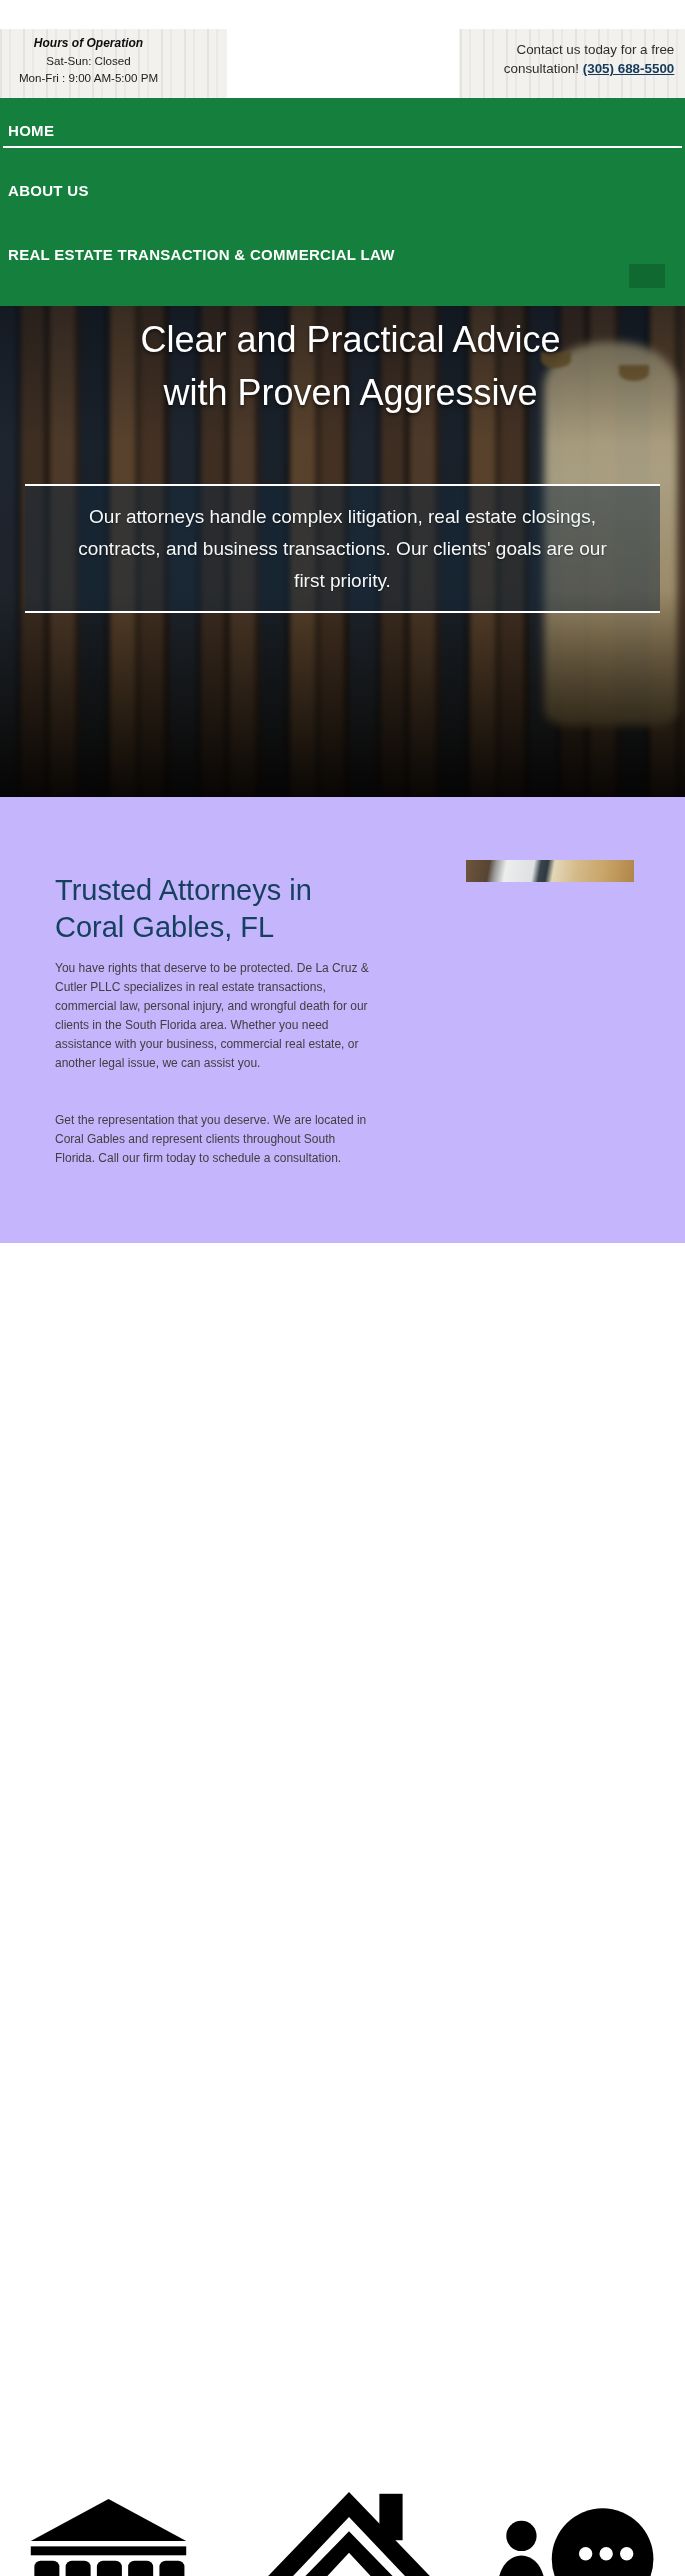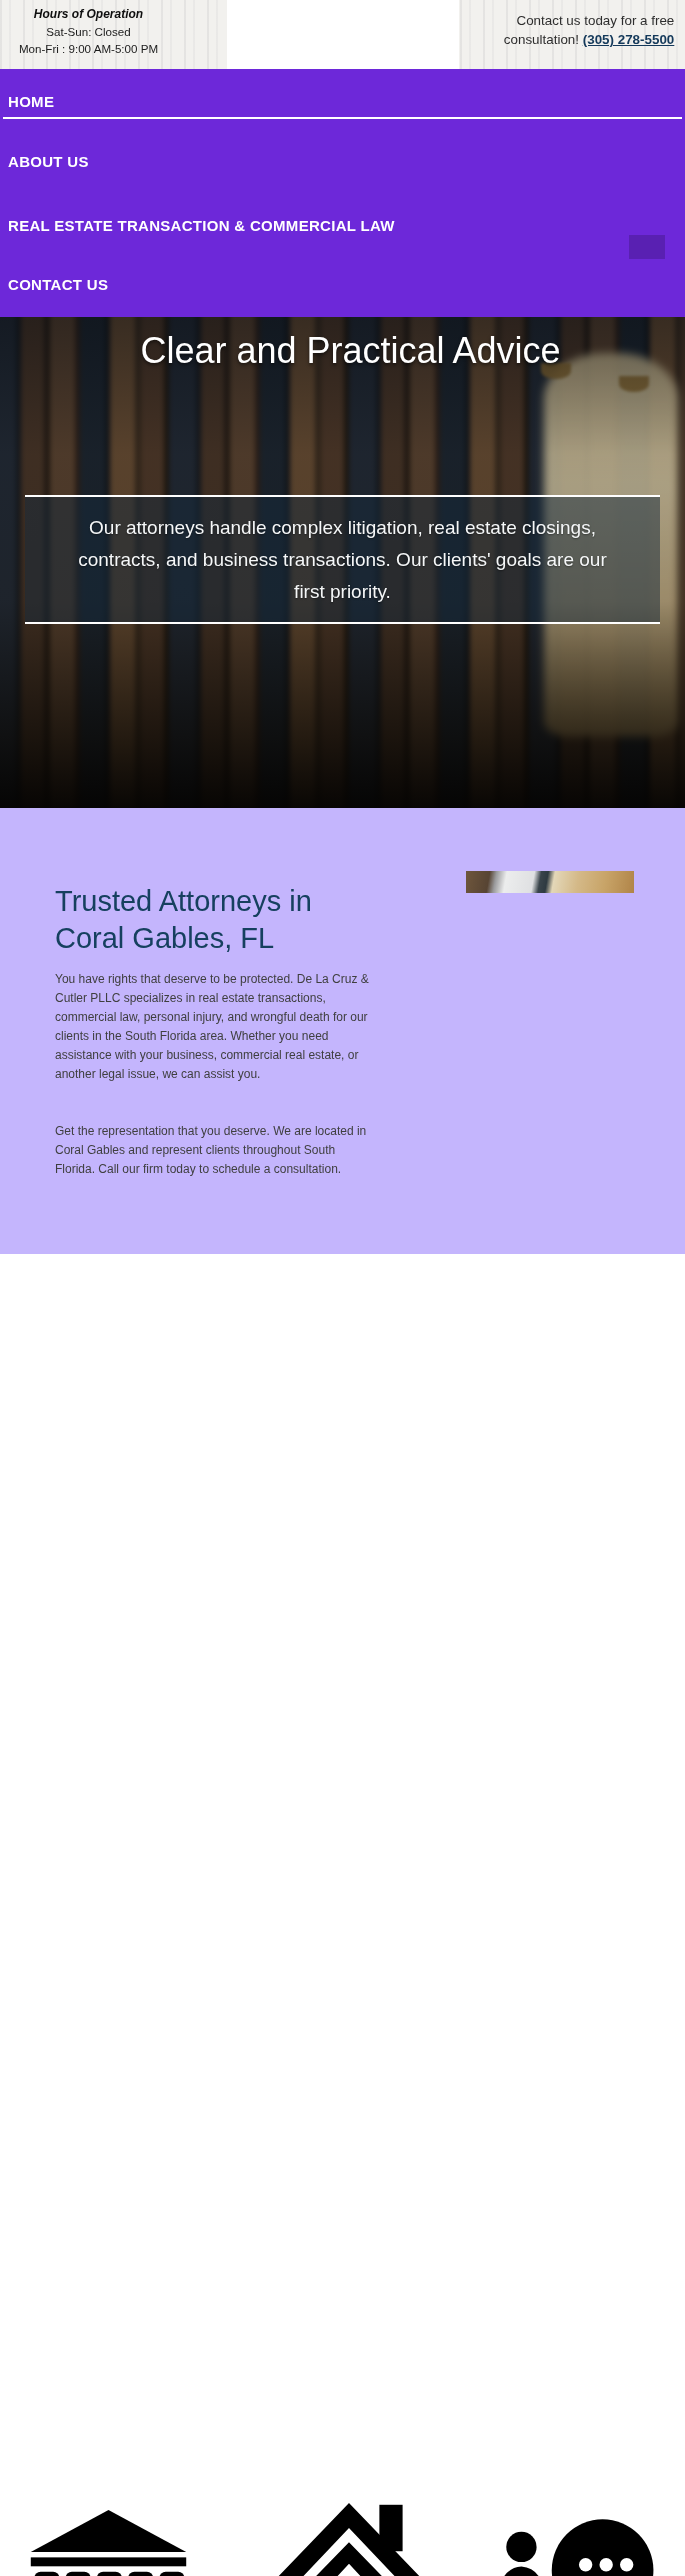--- a/index.html
+++ b/index.html
@@ -4,21 +4,21 @@
 <style>
   * { margin:0; padding:0; box-sizing:border-box; }
   html,body { background:#ffffff; }
   body {
     width:685px; height:2576px; overflow:hidden; position:relative;
     font-family:"Liberation Sans", sans-serif;
   }
 
   
   .topbar {
-    position:relative; height:69px; background:#f2f1ee; overflow:hidden;
+    position:relative; height:69px; background:#f2f1ee; overflow:hidden;margin-top:29px;
   }
   .topbar .streaks {
     position:absolute; inset:0;
     background:
       repeating-linear-gradient(90deg,
         rgba(130,130,138,0.12) 0 1.8px, rgba(255,255,255,0) 1.8px 9px,
         rgba(160,160,168,0.10) 9px 10.7px, rgba(255,255,255,0) 10.7px 23px);
   }
   .logo-panel {
     position:absolute; left:50%; transform:translateX(-50%);
@@ -40,21 +40,21 @@
   }
   .contact {
     position:absolute; right:10.7px; top:10.7px; width:216px; text-align:right;
     font-size:13.4px; color:#2e2e2e; line-height:19.6px;
   }
   .contact .phone {
     font-weight:bold; color:#14395a; text-decoration:underline; cursor:pointer;
   }
 
   
-  .nav { position:relative; height:248px; background:#6d28d9; }
+  .nav { position:relative; height:208px; background:#15803d; }
   .nav-item {
     position:absolute; left:8px; color:#ffffff; font-size:15px; font-weight:bold;
     letter-spacing:0.3px; cursor:pointer; white-space:nowrap;
   }
   .nav-item.n0 { top:24px; }
   .nav-item.n1 { top:84px; }
   .nav-item.n2 { top:148px; }
   .nav-item.n3 { top:207px; }
   .nav-underline {
     position:absolute; top:48px; left:2.7px; right:2.7px; height:1.8px; background:#ffffff;
@@ -154,21 +154,21 @@
   <div class="hours">
     <div class="hours-title">Hours of Operation</div>
     <div>Sat-Sun: Closed</div>
     <div>Mon-Fri : 9:00 AM-5:00 PM</div>
   </div>
 
 
   <div class="contact">
     <div>Contact us today for a free</div>
     <div>
-      <span>consultation! </span><span class="phone">(305) 278-5500</span>
+      <span>consultation! </span><span class="phone">(305) 688-5500</span>
     </div>
   </div>
 </header>
 
 <nav class="nav">
   <div class="nav-item n0">HOME</div>
   <div class="nav-underline"></div>
   <div class="nav-item n1">ABOUT US</div>
   <div class="nav-item n2">REAL ESTATE TRANSACTION &amp; COMMERCIAL LAW</div>
   <div class="submenu-toggle"></div>
@@ -177,21 +177,21 @@
 
 <section class="hero">
   <div class="hero-books"></div>
   <div class="hero-statue"></div>
   <div class="hero-scalepan"></div>
   <div class="hero-scalepan p2"></div>
   <div class="hero-shade"></div>
 
   <h1 class="hero-title">
     <span>Clear and Practical Advice</span><br>
-    <br>
+    <span>with Proven Aggressive</span><br>
   </h1>
 
   <div class="hero-box">
     <p>Our attorneys handle complex litigation, real estate closings, contracts, and business transactions. Our clients' goals are our first priority.</p>
   </div>
 </section>
 
 <section class="intro">
   <h2 class="intro-heading">Trusted Attorneys in Coral Gables, FL</h2>
   <div class="intro-photo"></div>

